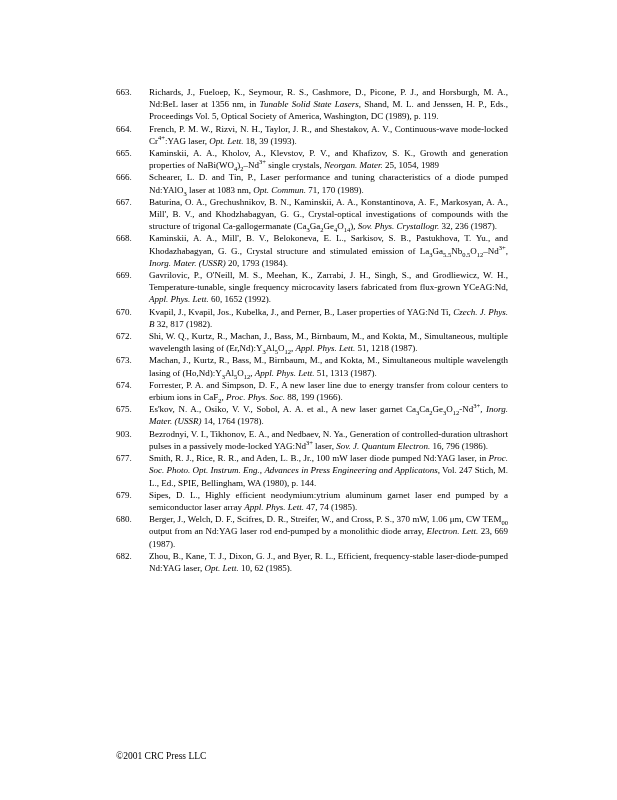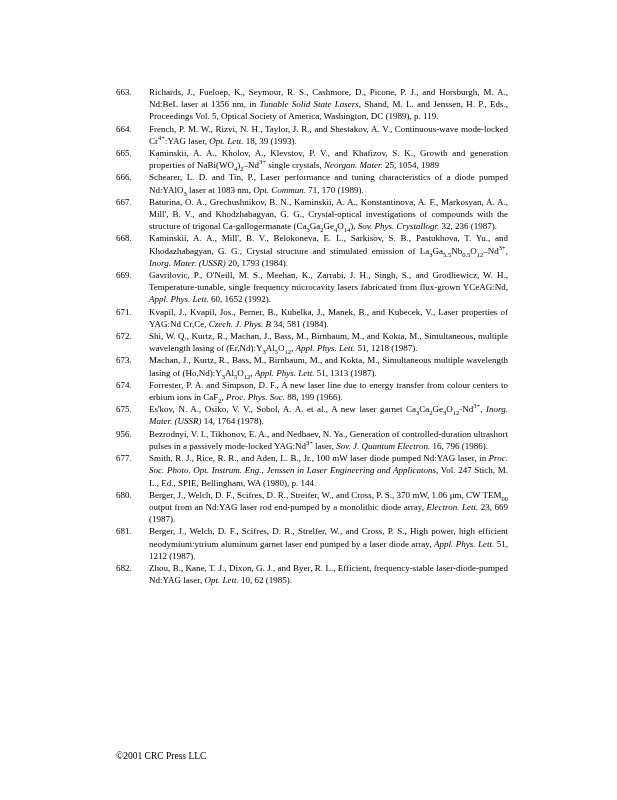--- a/index.html
+++ b/index.html
@@ -78,25 +78,25 @@
   <div class="ref">
     <span class="ref-num">668.</span>
     <span class="ref-text">Kaminskii, A. A., Mill', B. V., Belokoneva, E. L., Sarkisov, S. B., Pastukhova, T. Yu., and Khodazhabagyan, G. G., Crystal structure and stimulated emission of La<sub>3</sub>Ga<sub>5.5</sub>Nb<sub>0.5</sub>O<sub>12</sub>–Nd<sup>3+</sup>, <i>Inorg. Mater. (USSR)</i> 20, 1793 (1984).</span>
   </div>
 
   <div class="ref">
     <span class="ref-num">669.</span>
     <span class="ref-text">Gavrilovic, P., O'Neill, M. S., Meehan, K., Zarrabi, J. H., Singh, S., and Grodliewicz, W. H., Temperature-tunable, single frequency microcavity lasers fabricated from flux-grown YCeAG:Nd, <i>Appl. Phys. Lett.</i> 60, 1652 (1992).</span>
   </div>
 
+  <div class="ref">
+    <span class="ref-num">670.</span>
+    <span class="ref-text">Kvapil, J., Kvapil, Jos., Kubelka, J., and Perner, B., Laser properties of YAG:Nd Ti, <i>Czech. J. Phys. B</i> 32, 817 (1982).</span>
+  </div>
 
-  <div class="ref">
-    <span class="ref-num">671.</span>
-    <span class="ref-text">Kvapil, J., Kvapil, Jos., Perner, B., Kubelka, J., Manek, B., and Kubecek, V., Laser properties of YAG:Nd Cr,Ce, <i>Czech. J. Phys. B</i> 34, 581 (1984).</span>
-  </div>
 
   <div class="ref">
     <span class="ref-num">672.</span>
     <span class="ref-text">Shi, W. Q., Kurtz, R., Machan, J., Bass, M., Birnbaum, M., and Kokta, M., Simultaneous, multiple wavelength lasing of (Er,Nd):Y<sub>3</sub>Al<sub>5</sub>O<sub>12</sub>, <i>Appl. Phys. Lett.</i> 51, 1218 (1987).</span>
   </div>
 
   <div class="ref">
     <span class="ref-num">673.</span>
     <span class="ref-text">Machan, J., Kurtz, R., Bass, M., Birnbaum, M., and Kokta, M., Simultaneous multiple wavelength lasing of (Ho,Nd):Y<sub>3</sub>Al<sub>5</sub>O<sub>12</sub>, <i>Appl. Phys. Lett.</i> 51, 1313 (1987).</span>
   </div>
@@ -105,40 +105,40 @@
     <span class="ref-num">674.</span>
     <span class="ref-text">Forrester, P. A. and Simpson, D. F., A new laser line due to energy transfer from colour centers to erbium ions in CaF<sub>2</sub>, <i>Proc. Phys. Soc.</i> 88, 199 (1966).</span>
   </div>
 
   <div class="ref">
     <span class="ref-num">675.</span>
     <span class="ref-text">Es'kov, N. A., Osiko, V. V., Sobol, A. A. et al., A new laser garnet Ca<sub>3</sub>Ca<sub>2</sub>Ge<sub>3</sub>O<sub>12</sub>-Nd<sup>3+</sup>, <i>Inorg. Mater. (USSR)</i> 14, 1764 (1978).</span>
   </div>
 
   <div class="ref">
-    <span class="ref-num">956.</span>
+    <span class="ref-num">903.</span>
     <span class="ref-text">Bezrodnyi, V. I., Tikhonov, E. A., and Nedbaev, N. Ya., Generation of controlled-duration ultrashort pulses in a passively mode-locked YAG:Nd<sup>3+</sup> laser, <i>Sov. J. Quantum Electron.</i> 16, 796 (1986).</span>
   </div>
 
   <div class="ref">
     <span class="ref-num">677.</span>
-    <span class="ref-text">Smith, R. J., Rice, R. R., and Aden, L. B., Jr., 100 mW laser diode pumped Nd:YAG laser, in <i>Proc. Soc. Photo. Opt. Instrum. Eng.</i>, <i>Jenssen in Laser Engineering and Applicatons</i>, Vol. 247 Stich, M. L., Ed., SPIE, Bellingham, WA (1980), p. 144.</span>
+    <span class="ref-text">Smith, R. J., Rice, R. R., and Aden, L. B., Jr., 100 mW laser diode pumped Nd:YAG laser, in <i>Proc. Soc. Photo. Opt. Instrum. Eng.</i>, <i>Advances in Press Engineering and Applicatons</i>, Vol. 247 Stich, M. L., Ed., SPIE, Bellingham, WA (1980), p. 144.</span>
   </div>
 
 
+  <div class="ref">
+    <span class="ref-num">679.</span>
+    <span class="ref-text">Sipes, D. L., Highly efficient neodymium:ytrium aluminum garnet laser end pumped by a semiconductor laser array <i>Appl. Phys. Lett.</i> 47, 74 (1985).</span>
+  </div>
 
   <div class="ref">
     <span class="ref-num">680.</span>
     <span class="ref-text">Berger, J., Welch, D. F., Scifres, D. R., Streifer, W., and Cross, P. S., 370 mW, 1.06 μm, CW TEM<sub>00</sub> output from an Nd:YAG laser rod end-pumped by a monolithic diode array, <i>Electron. Lett.</i> 23, 669 (1987).</span>
   </div>
 
-  <div class="ref">
-    <span class="ref-num">681.</span>
-    <span class="ref-text">Berger, J., Welch, D. F., Scifres, D. R., Strelfer, W., and Cross, P. S., High power, high efficient neodymium:ytrium aluminum garnet laser end pumped by a laser diode array, <i>Appl. Phys. Lett.</i> 51, 1212 (1987).</span>
-  </div>
 
   <div class="ref">
     <span class="ref-num">682.</span>
     <span class="ref-text">Zhou, B., Kane, T. J., Dixon, G. J., and Byer, R. L., Efficient, frequency-stable laser-diode-pumped Nd:YAG laser, <i>Opt. Lett.</i> 10, 62 (1985).</span>
   </div>
 
 </div>
   <div class="footer">©2001 CRC Press LLC</div>
 </div>
 

